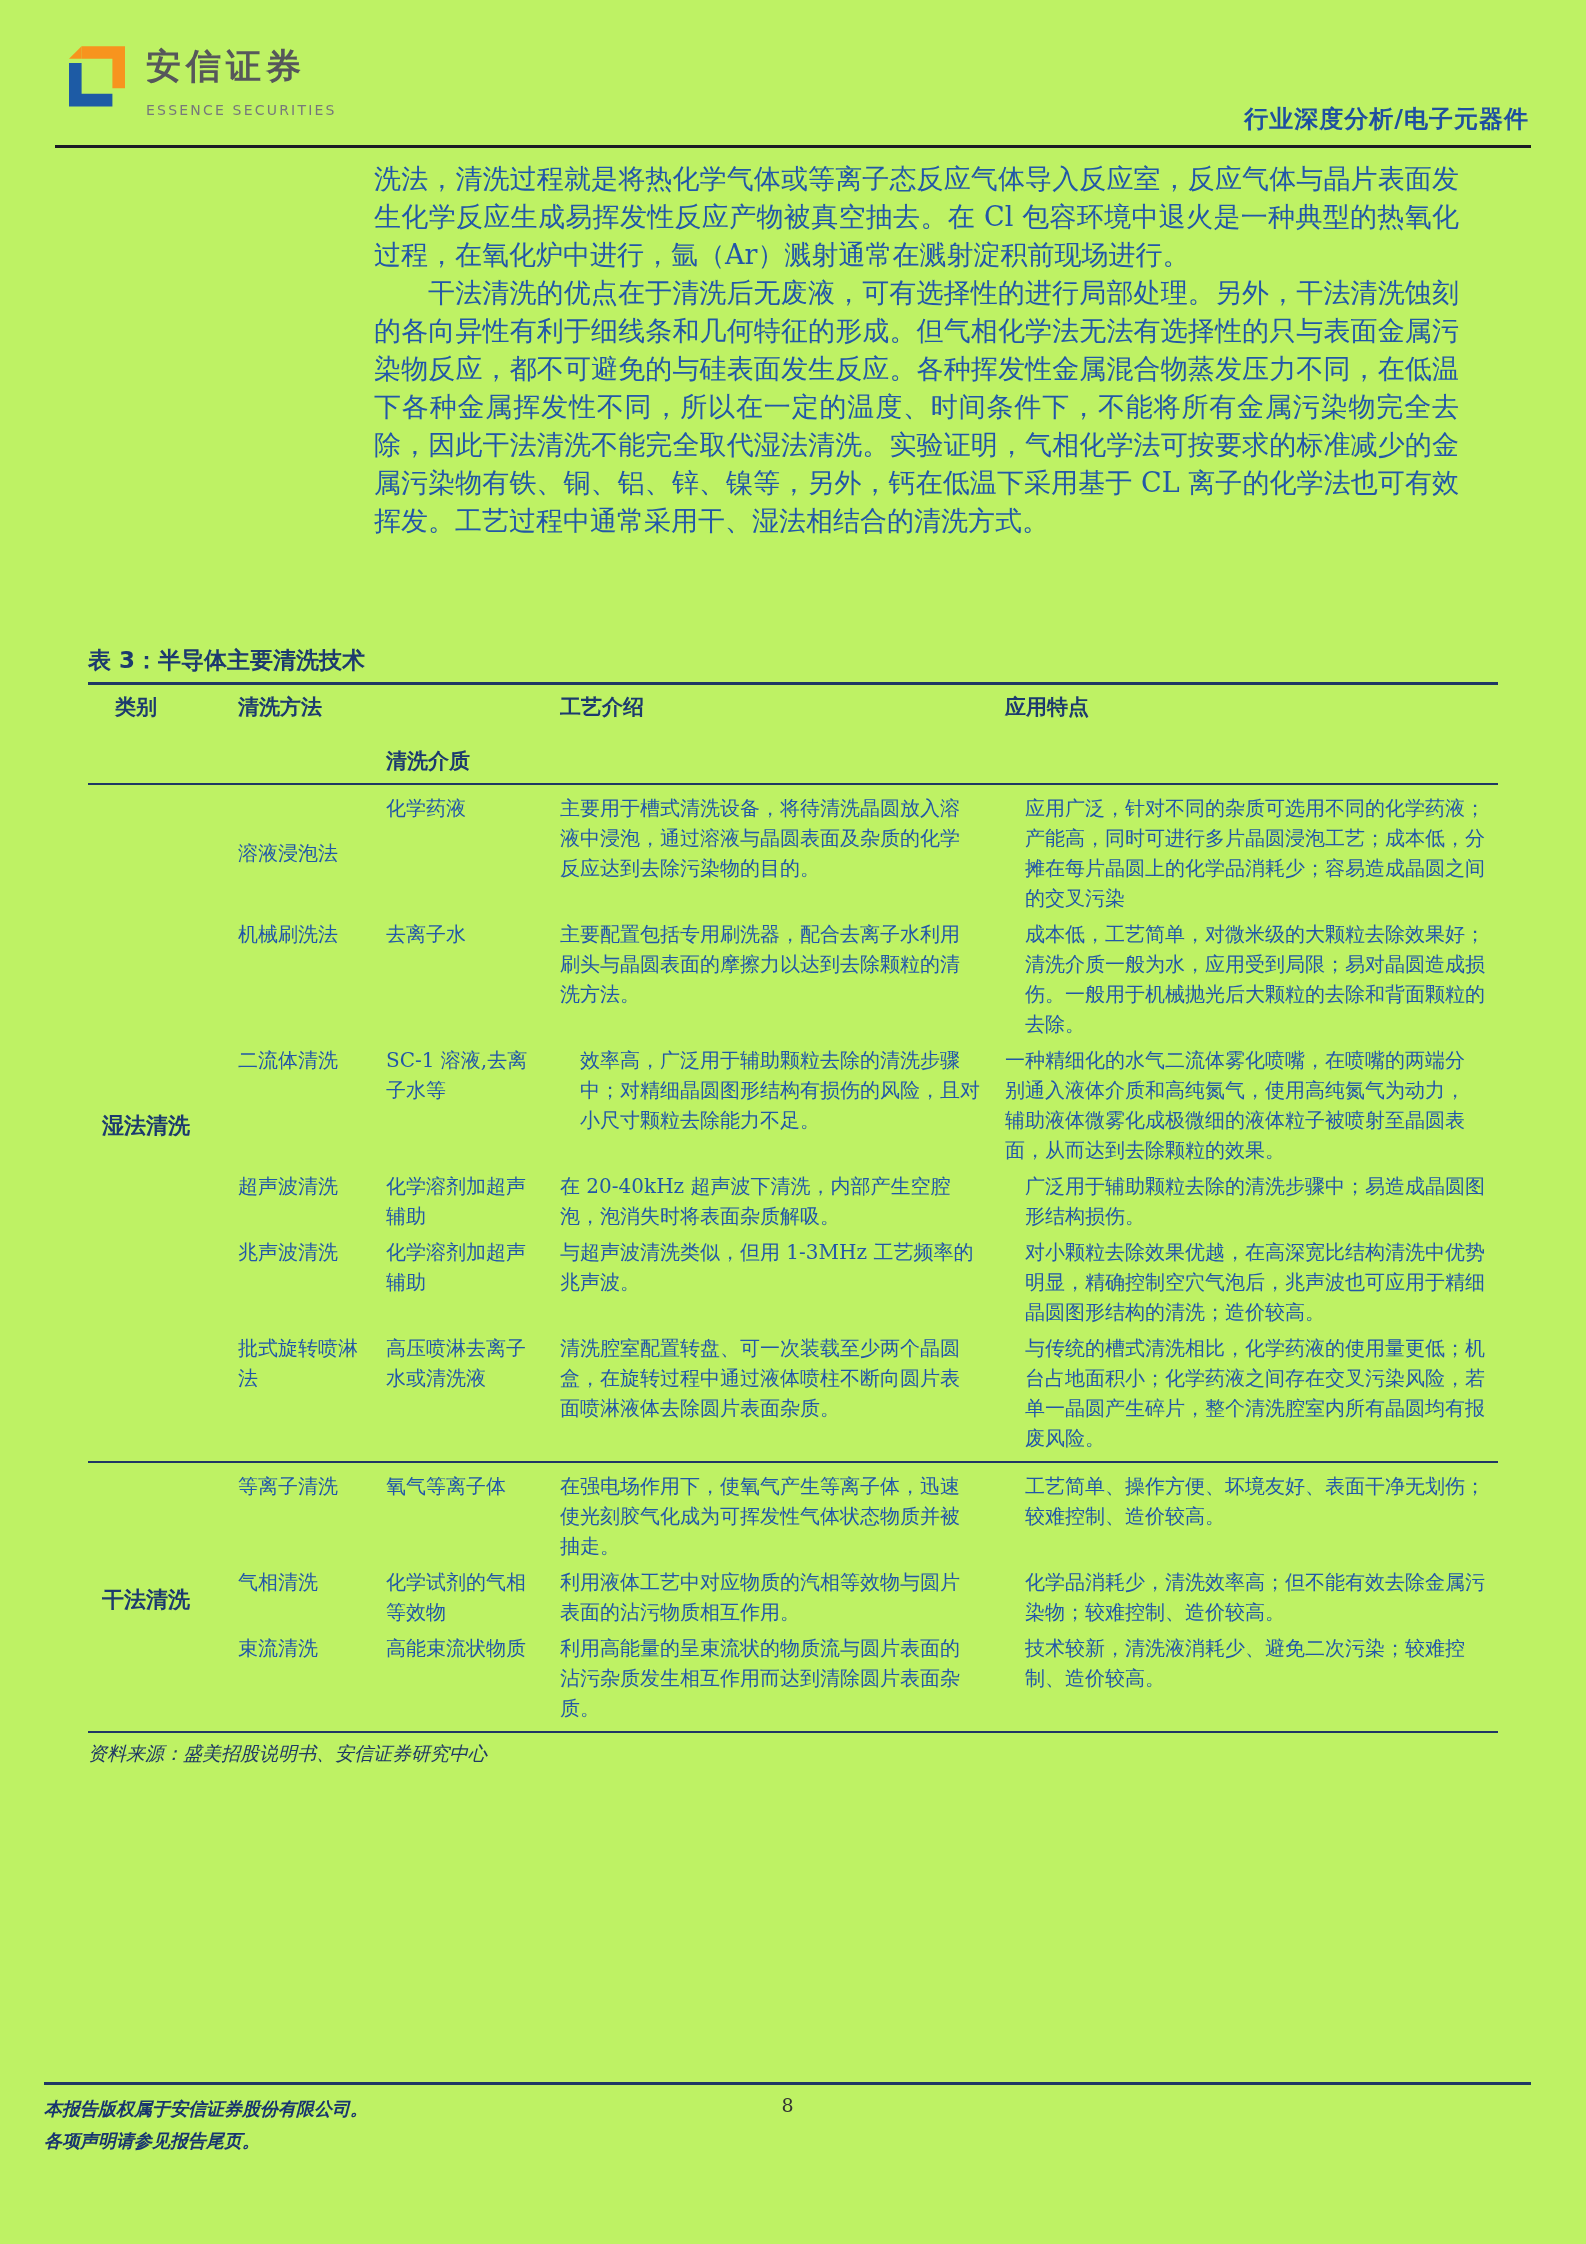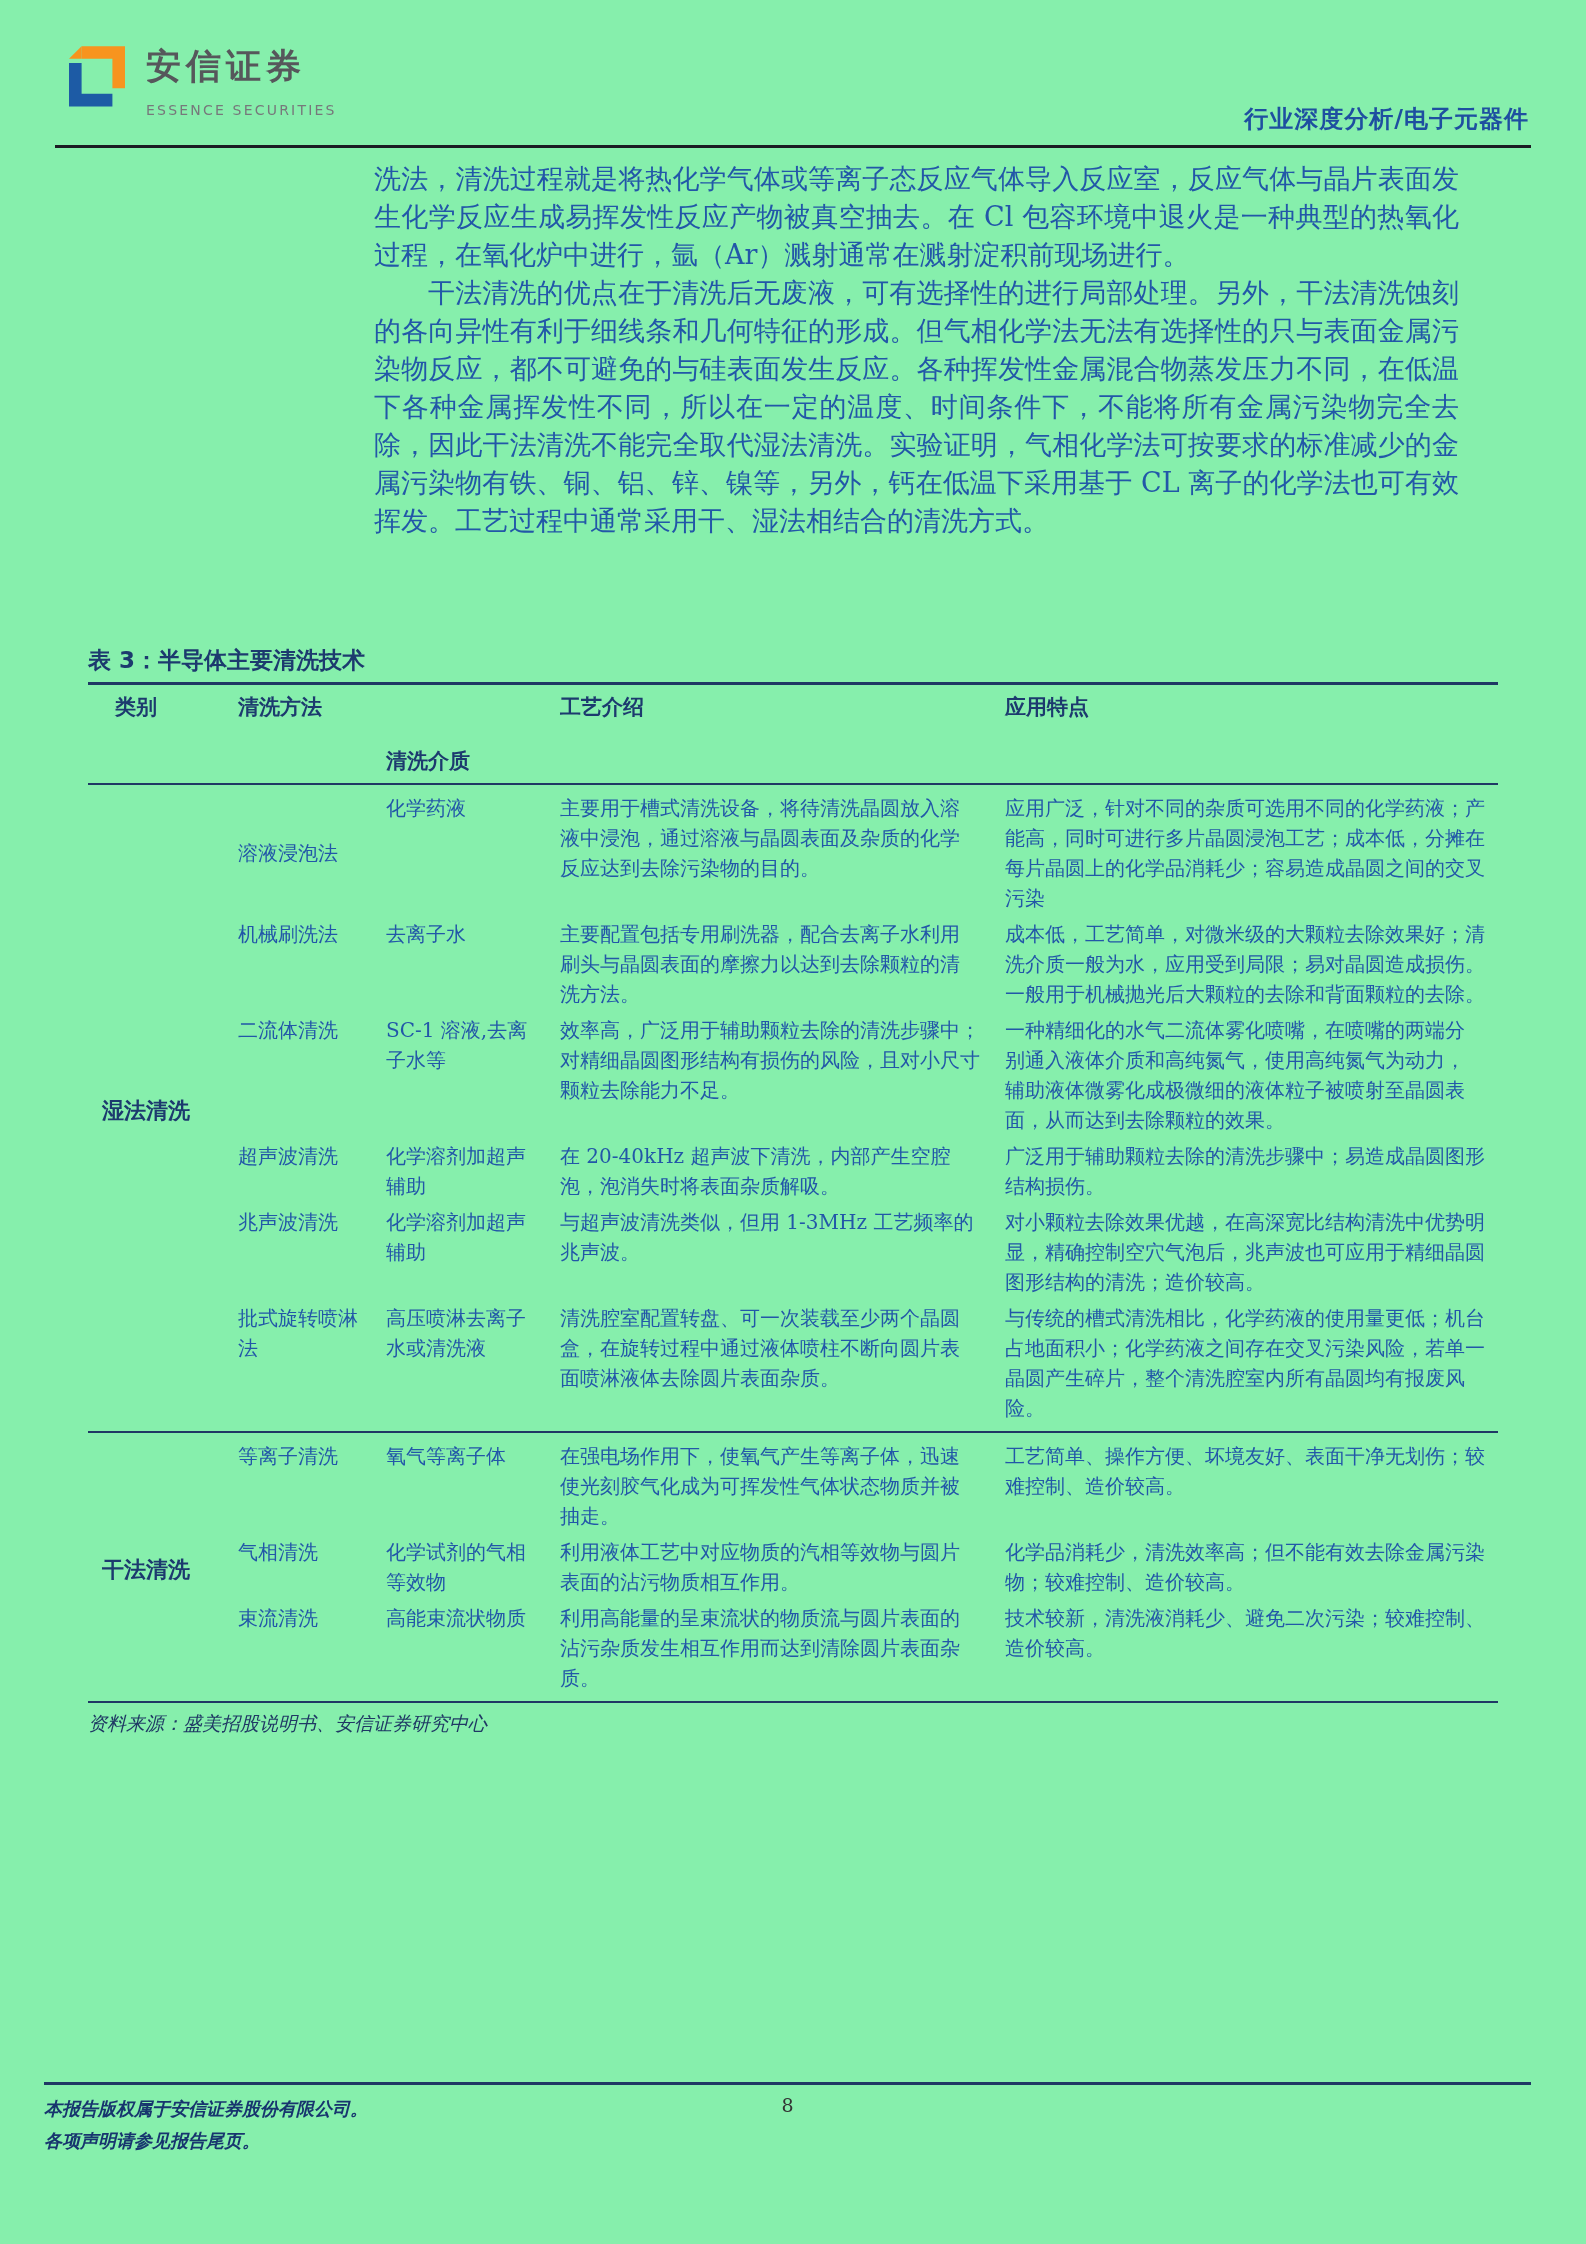--- a/index.html
+++ b/index.html
@@ -1,20 +1,20 @@
 <!DOCTYPE html>
 <html><head>
 <meta charset="utf-8">
 <style>
   html,body{margin:0;padding:0;background:#e8e8e8;}
   .page{
     position:relative;
     width:1586px;height:2244px;
     margin:0 auto;
-    background:#86efac;
+    background:#bef264;
     font-family:"DejaVu Serif", serif;
     overflow:hidden;
   }
   
   .brand{position:absolute;top:42px;left:62px;display:flex;align-items:flex-start;}
   .logo{width:70px;height:70px;display:block;}
   .brand-text{margin-left:14px;padding-top:4px;}
   .brand-cn{font-family:"DejaVu Sans", sans-serif;font-size:35px;font-weight:bold;color:#56575b;letter-spacing:5px;line-height:40px;}
   .brand-en{font-family:"DejaVu Sans", sans-serif;font-size:14px;color:#77787b;letter-spacing:2.2px;margin-top:16px;}
   .doc-type{position:absolute;top:103px;right:57px;font-size:24px;font-weight:bold;color:#1e4fa0;letter-spacing:1px;}
@@ -36,21 +36,21 @@
   .th.g4{grid-column:4;grid-row:1;}
   .th.g5{grid-column:5;grid-row:1;}
   .th.g3{grid-column:3;grid-row:2;margin-top:26px;}
   .tgroup{display:grid;grid-template-columns:150px 1fr;padding:8px 0 2px 0;}
   .gcat{display:flex;align-items:center;padding-left:14px;
     font-family:"DejaVu Sans", sans-serif;font-size:22px;font-weight:bold;color:#1c3a6e;}
   .grows{min-width:0;}
   .trow{display:grid;grid-template-columns:148px 174px 445px 1fr;
     font-size:20px;line-height:30px;color:#2257a8;margin-bottom:6px;}
   .td{padding-right:28px;min-width:0;}
-  .td.app{padding-right:6px;}
+  .td.app{padding-right:6px;margin-left:20px;}
   .td.vcenter{align-self:center;}
   .src{margin-top:8px;font-size:19px;font-style:italic;color:#1f3864;}
   
   .footer{position:absolute;top:2082px;left:44px;right:55px;}
   .footer-rule{height:3px;background:#1f3864;margin-bottom:8px;}
   .footer-left{font-size:18px;font-weight:bold;font-style:italic;color:#17356e;line-height:32px;}
   .page-num{position:absolute;top:12px;left:0;right:0;text-align:center;
     font-size:19px;color:#333333;font-style:normal;font-family:"DejaVu Serif", serif;}
 </style>
 </head>

